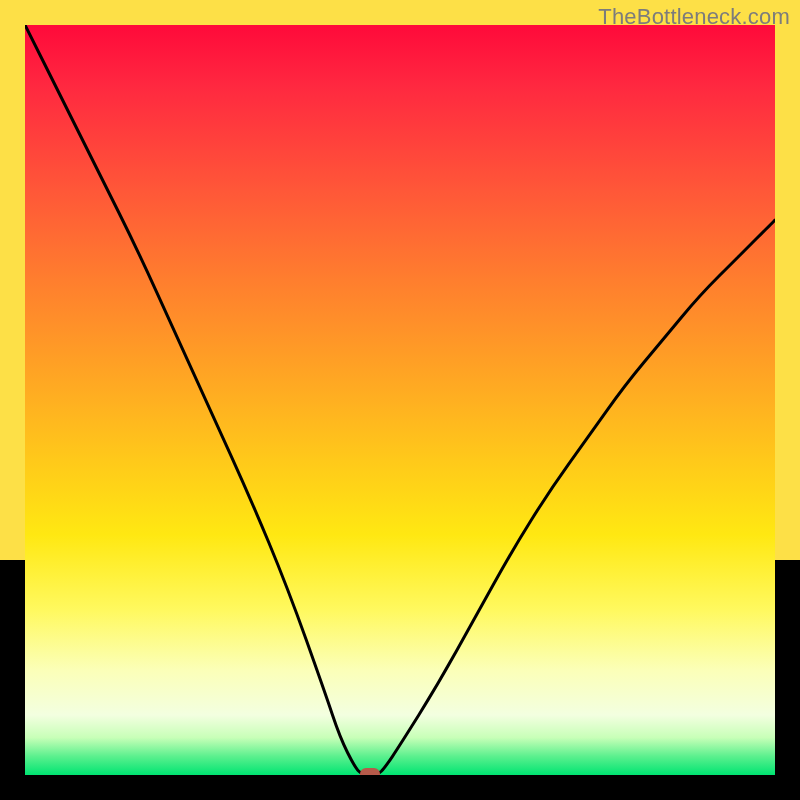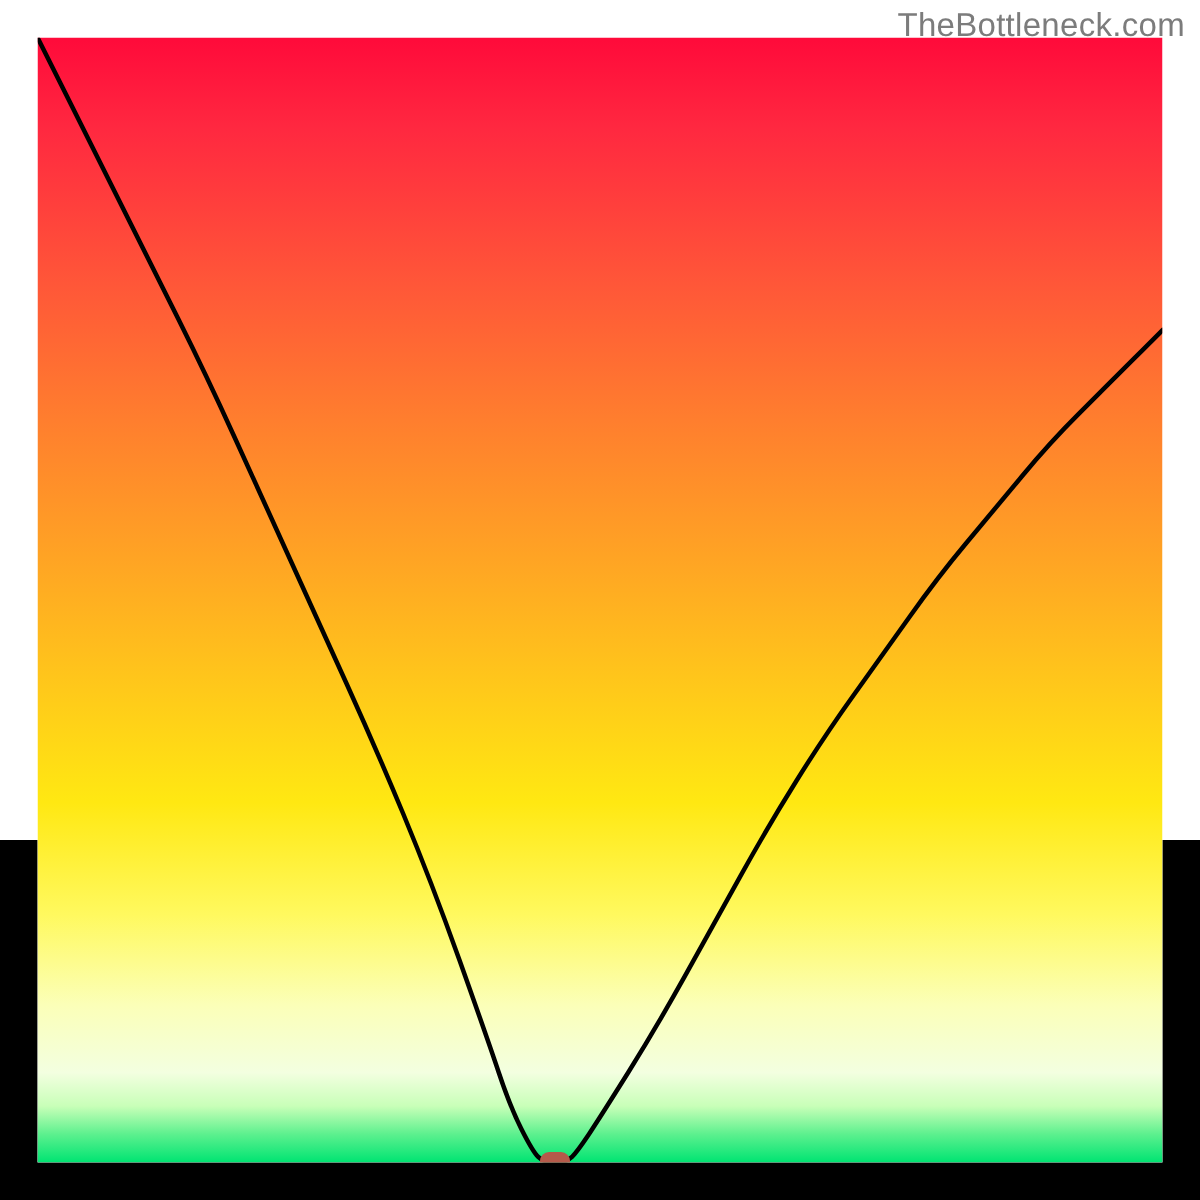--- a/index.html
+++ b/index.html
@@ -1,16 +1,16 @@
 <!DOCTYPE html>
 <html><head>
 <meta charset="utf-8">
 <style>
   html,body{margin:0;padding:0;width:800px;height:800px;overflow:hidden;background:#000;font-family:Arial,Helvetica,sans-serif}
-  .stage{position:relative;width:800px;height:560px;background:#ffffff}
+  .stage{position:relative;width:800px;height:560px;background:#fde047}
   .watermark{position:absolute;top:4px;right:10px;color:#7c7c7c;font-size:22px;font-weight:500;letter-spacing:.2px;user-select:none}
   .plot{position:absolute;left:25px;top:25px;width:750px;height:750px;background:#fff;overflow:hidden}
   .grad{position:absolute;inset:0;background:linear-gradient(to bottom,
       #ff0a3a 0%,
       #ff2840 8%,
       #ff5738 22%,
       #ff7e2e 34%,
       #ffa324 46%,
       #ffc91a 58%,
       #ffe812 68%,

